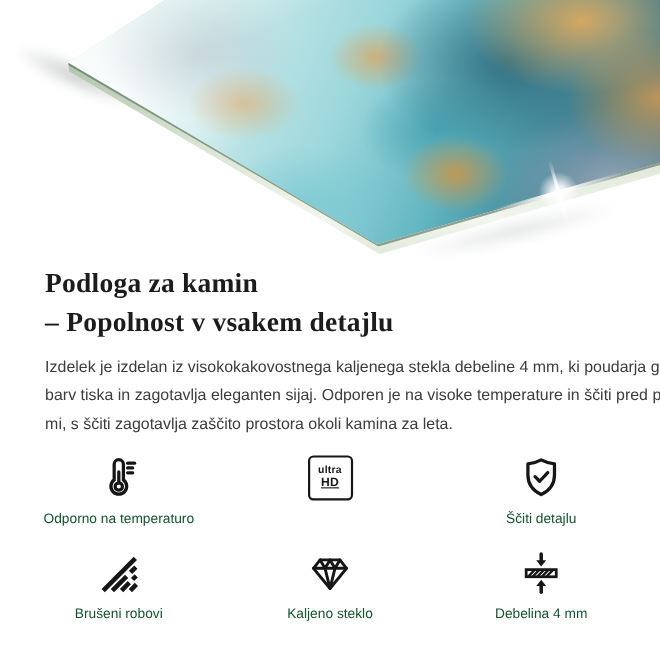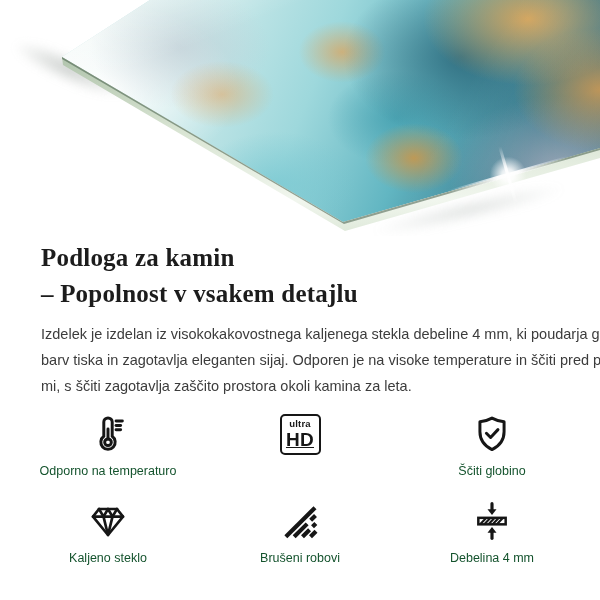--- a/index.html
+++ b/index.html
@@ -90,21 +90,21 @@
   .feature{display:flex;flex-direction:column;align-items:center;text-align:center;}
   .icon-box{height:46px;display:flex;align-items:center;justify-content:center;color:#161616;}
   .icon-box svg{display:block;}
   .feature-label{margin-top:7px;font-size:12.5px;color:#14532d;}
   .uhd-badge{
     width:37px;height:37px;border:2.5px solid #161616;border-radius:5px;
     display:flex;flex-direction:column;align-items:center;justify-content:center;
     color:#161616;line-height:1;
   }
   .uhd-badge .t{font-size:9.5px;font-weight:700;letter-spacing:.2px;}
-  .uhd-badge .b{font-size:19px;font-weight:800;margin-top:1px;letter-spacing:.3px;text-decoration:underline;}
+  .uhd-badge .b{font-size:11px;font-weight:800;margin-top:1px;letter-spacing:.3px;text-decoration:underline;}
 </style>
 </head>
 <body>
 
 <div>
 
   <div class="hero">
     <div class="corner-shadow"></div>
     <div class="edge-shadow-right"></div>
     <div class="glass-face"></div>
@@ -154,45 +154,45 @@
       </div>
     </div>
 
     <div class="feature">
       <div class="icon-box">
         <svg width="42" height="42" viewBox="0 0 24 24" fill="none" stroke="currentColor" stroke-width="1.7" stroke-linecap="round" stroke-linejoin="round">
           <path d="M12 2.9 C14.4 4.2 16.7 4.8 18.9 5 V10.7 C18.9 15.3 16.1 18.9 12 20.9 C7.9 18.9 5.1 15.3 5.1 10.7 V5 C7.3 4.8 9.6 4.2 12 2.9 Z"></path>
           <path d="M8.8 11.6 L11.2 14 L15.4 9.5"></path>
         </svg>
       </div>
-      <div class="feature-label">Ščiti globino</div>
+      <div class="feature-label">Ščiti detajlu</div>
+    </div>
+
+    <div class="feature">
+      <div class="icon-box">
+        <svg width="40" height="40" viewBox="0 0 24 24" fill="none" stroke="currentColor" stroke-width="2.5" stroke-linecap="butt">
+          <line x1="3.5" y1="21.5" x2="21" y2="4"></line>
+          <line x1="8.5" y1="21.5" x2="21.3" y2="8.7" stroke-dasharray="11 3"></line>
+          <line x1="13.5" y1="21.5" x2="21.5" y2="13.5" stroke-dasharray="6 2.5"></line>
+          <line x1="18.3" y1="21.5" x2="21.6" y2="18.2"></line>
+        </svg>
+      </div>
+      <div class="feature-label">Brušeni robovi</div>
     </div>
 
     <div class="feature">
       <div class="icon-box">
         <svg width="40" height="40" viewBox="0 0 24 24" fill="none" stroke="currentColor" stroke-width="1.6" stroke-linecap="round" stroke-linejoin="round">
           <path d="M6.6 4.8 H17.4 L21 9.4 L12 20.4 L3 9.4 Z"></path>
           <line x1="3" y1="9.4" x2="21" y2="9.4"></line>
           <path d="M6.6 4.8 L9.3 9.4 L12 4.8 L14.7 9.4 L17.4 4.8"></path>
           <path d="M9.3 9.4 L12 20.4 L14.7 9.4"></path>
         </svg>
       </div>
       <div class="feature-label">Kaljeno steklo</div>
-    </div>
-
-    <div class="feature">
-      <div class="icon-box">
-        <svg width="40" height="40" viewBox="0 0 24 24" fill="none" stroke="currentColor" stroke-width="2.5" stroke-linecap="butt">
-          <line x1="3.5" y1="21.5" x2="21" y2="4"></line>
-          <line x1="8.5" y1="21.5" x2="21.3" y2="8.7" stroke-dasharray="11 3"></line>
-          <line x1="13.5" y1="21.5" x2="21.5" y2="13.5" stroke-dasharray="6 2.5"></line>
-          <line x1="18.3" y1="21.5" x2="21.6" y2="18.2"></line>
-        </svg>
-      </div>
-      <div class="feature-label">Brušeni robovi</div>
     </div>
 
     <div class="feature">
       <div class="icon-box">
         <svg width="40" height="40" viewBox="0 0 24 24" fill="none" stroke="currentColor" stroke-width="1.9" stroke-linecap="round">
           <line x1="12" y1="1.6" x2="12" y2="5.2"></line>
           <path d="M9.3 5 L14.7 5 L12 8.4 Z" fill="currentColor" stroke="none"></path>
           <rect x="3.8" y="10.1" width="16.4" height="3.9" stroke-width="1.5"></rect>
           <g stroke-width="1.3">
             <line x1="5.2" y1="13.6" x2="8.2" y2="10.5"></line>

